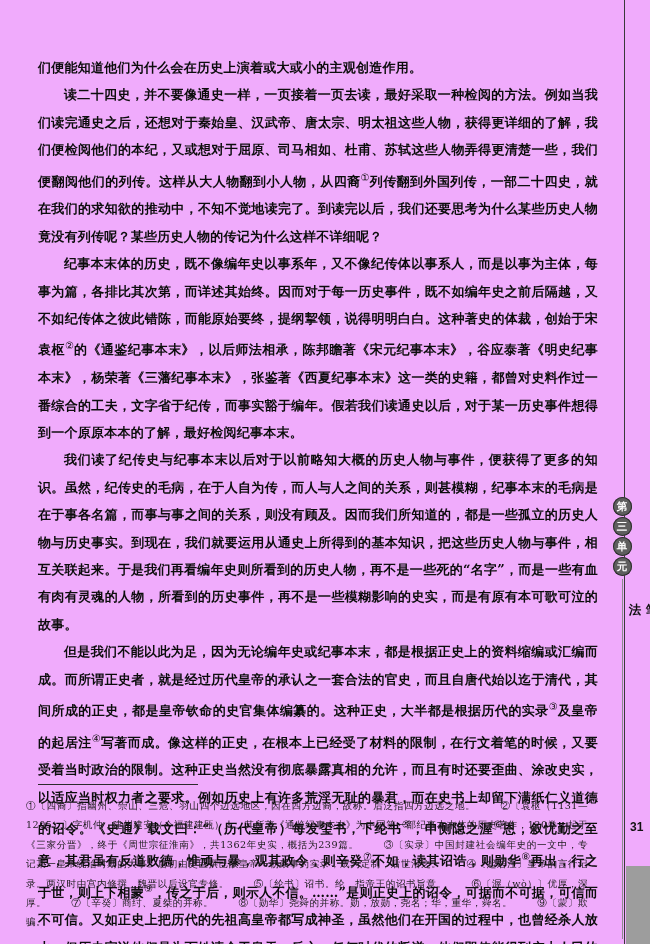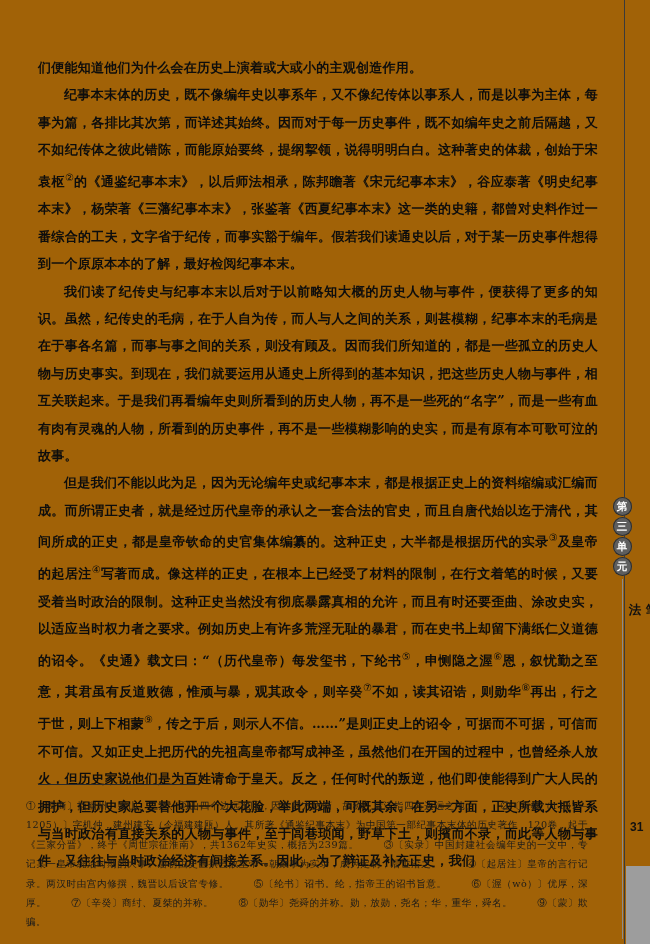--- a/index.html
+++ b/index.html
@@ -13,21 +13,21 @@
     font-family: "DejaVu Serif", "Liberation Serif", serif;
     overflow: hidden;
     position: relative;
     -webkit-font-smoothing: antialiased;
   }
 
   
   #page {
     position: absolute;
     inset: 0;
-    background: #a16207;
+    background: #f0abfc;
   }
 
   
   .margin-rule {
     position: absolute;
     top: 0;
     left: 624px;
     width: 1px;
     height: 950px;
     background: #3a3a3a;
@@ -166,20 +166,21 @@
 </style>
 </head>
 <body>
 
 <div id="page">
 
   <div class="margin-rule"></div>
 
   <div id="body-column">
     <p class="para">们便能知道他们为什么会在历史上演着或大或小的主观创造作用。</p>
+    <p class="para indent">读二十四史，并不要像通史一样，一页接着一页去读，最好采取一种检阅的方法。例如当我们读完通史之后，还想对于秦始皇、汉武帝、唐太宗、明太祖这些人物，获得更详细的了解，我们便检阅他们的本纪，又或想对于屈原、司马相如、杜甫、苏轼这些人物弄得更清楚一些，我们便翻阅他们的列传。这样从大人物翻到小人物，从四裔<sup class="note">①</sup>列传翻到外国列传，一部二十四史，就在我们的求知欲的推动中，不知不觉地读完了。到读完以后，我们还要思考为什么某些历史人物竟没有列传呢？某些历史人物的传记为什么这样不详细呢？</p>
     <p class="para indent">纪事本末体的历史，既不像编年史以事系年，又不像纪传体以事系人，而是以事为主体，每事为篇，各排比其次第，而详述其始终。因而对于每一历史事件，既不如编年史之前后隔越，又不如纪传体之彼此错陈，而能原始要终，提纲挈领，说得明明白白。这种著史的体裁，创始于宋袁枢<sup class="note">②</sup>的《通鉴纪事本末》，以后师法相承，陈邦瞻著《宋元纪事本末》，谷应泰著《明史纪事本末》，杨荣著《三藩纪事本末》，张鉴著《西夏纪事本末》这一类的史籍，都曾对史料作过一番综合的工夫，文字省于纪传，而事实豁于编年。假若我们读通史以后，对于某一历史事件想得到一个原原本本的了解，最好检阅纪事本末。</p>
     <p class="para indent">我们读了纪传史与纪事本末以后对于以前略知大概的历史人物与事件，便获得了更多的知识。虽然，纪传史的毛病，在于人自为传，而人与人之间的关系，则甚模糊，纪事本末的毛病是在于事各名篇，而事与事之间的关系，则没有顾及。因而我们所知道的，都是一些孤立的历史人物与历史事实。到现在，我们就要运用从通史上所得到的基本知识，把这些历史人物与事件，相互关联起来。于是我们再看编年史则所看到的历史人物，再不是一些死的“名字”，而是一些有血有肉有灵魂的人物，所看到的历史事件，再不是一些模糊影响的史实，而是有原有本可歌可泣的故事。</p>
     <p class="para indent">但是我们不能以此为足，因为无论编年史或纪事本末，都是根据正史上的资料缩编或汇编而成。而所谓正史者，就是经过历代皇帝的承认之一套合法的官史，而且自唐代始以迄于清代，其间所成的正史，都是皇帝钦命的史官集体编纂的。这种正史，大半都是根据历代的实录<sup class="note">③</sup>及皇帝的起居注<sup class="note">④</sup>写著而成。像这样的正史，在根本上已经受了材料的限制，在行文着笔的时候，又要受着当时政治的限制。这种正史当然没有彻底暴露真相的允许，而且有时还要歪曲、涂改史实，以适应当时权力者之要求。例如历史上有许多荒淫无耻的暴君，而在史书上却留下满纸仁义道德的诏令。《史通》载文曰：“（历代皇帝）每发玺书，下纶书<sup class="note">⑤</sup>，申恻隐之渥<sup class="note">⑥</sup>恩，叙忧勤之至意，其君虽有反道败德，惟顽与暴，观其政令，则辛癸<sup class="note">⑦</sup>不如，读其诏诰，则勋华<sup class="note">⑧</sup>再出，行之于世，则上下相蒙<sup class="note">⑨</sup>，传之于后，则示人不信。……”是则正史上的诏令，可据而不可据，可信而不可信。又如正史上把历代的先祖高皇帝都写成神圣，虽然他们在开国的过程中，也曾经杀人放火，但历史家说他们是为百姓请命于皇天。反之，任何时代的叛逆，他们即使能得到广大人民的拥护，但历史家总要替他开一个大花脸，举此两端，可概其余。在另一方面，正史所载大抵皆系与当时政治有直接关系的人物与事件，至于闾巷琐闻，野草下土，则擯而不录，而此等人物与事件，又往往与当时政治经济有间接关系。因此，为了辩证及补充正史，我们</p>
   </div>
 
   <div id="footnote-rule"></div>
 
   <div id="footnotes"><span class="fn"><span class="marker">①</span><span>〔四裔〕</span><span>指幽州、崇山、三危、羽山四个边远地区，因在四方边裔，故称。后泛指四方边远之地。</span></span><span class="gap"></span><span class="fn"><span class="marker">②</span><span>〔袁枢（1131—1205）〕</span><span>字机仲，建州建安（今福建建瓯）人。其所著《通鉴纪事本末》为中国第一部纪事本末体的历史著作，120卷，起于《三家分晋》，终于《周世宗征淮南》，共1362年史实，概括为239篇。</span></span><span class="gap"></span><span class="fn"><span class="marker">③</span><span>〔实录〕</span><span>中国封建社会编年史的一文中，专记某一皇帝统治时期的大事。唐初由史臣撰已故皇帝一朝政事为实录，成为定制，后世沿之。</span></span><span class="gap"></span><span class="fn"><span class="marker">④</span><span>〔起居注〕</span><span>皇帝的言行记录。两汉时由宫内修撰，魏晋以后设官专修。</span></span><span class="gap"></span><span class="fn"><span class="marker">⑤</span><span>〔纶书〕</span><span>诏书。纶，指帝王的诏书旨意。</span></span><span class="gap"></span><span class="fn"><span class="marker">⑥</span><span>〔渥（wò）〕</span><span>优厚，深厚。</span></span><span class="gap"></span><span class="fn"><span class="marker">⑦</span><span>〔辛癸〕</span><span>商纣、夏桀的并称。</span></span><span class="gap"></span><span class="fn"><span class="marker">⑧</span><span>〔勋华〕</span><span>尧舜的并称。勋，放勋，尧名；华，重华，舜名。</span></span><span class="gap"></span><span class="fn"><span class="marker">⑨</span><span>〔蒙〕</span><span>欺骗。</span></span></div>
 
   <div id="side-tab">

